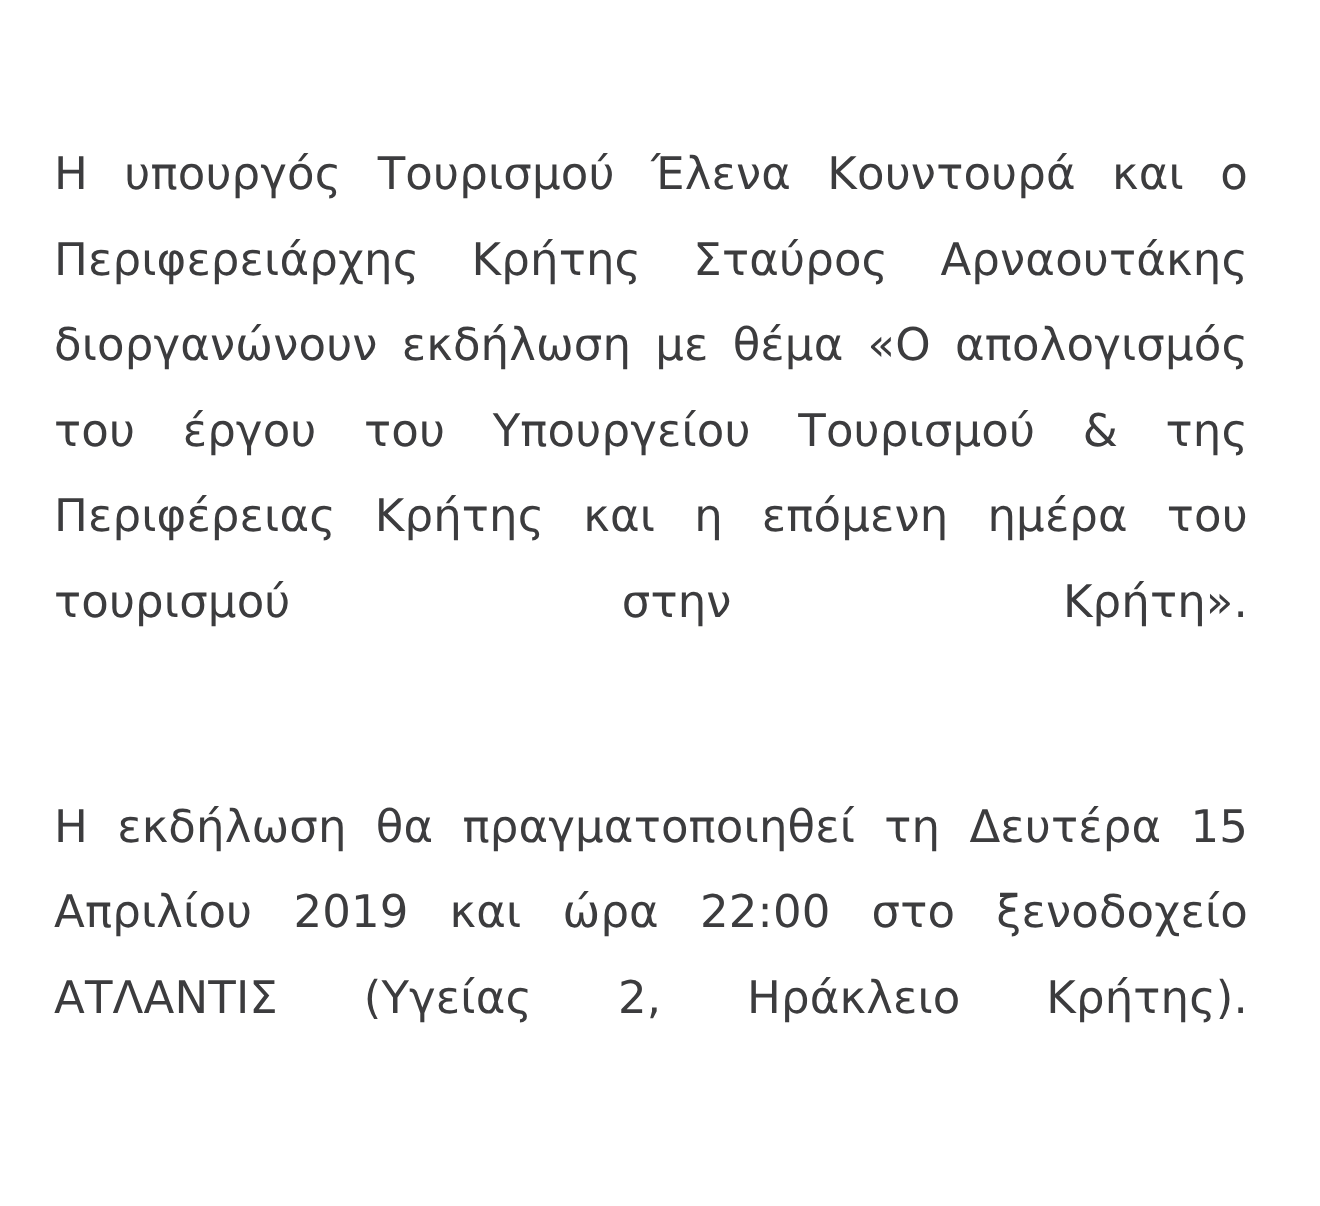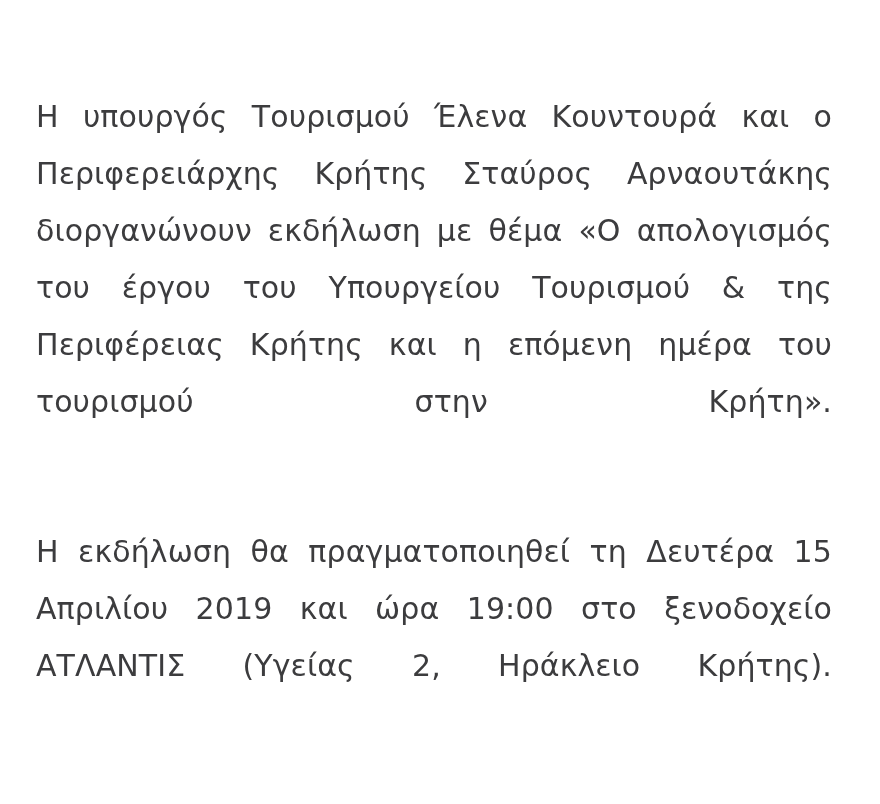--- a/index.html
+++ b/index.html
@@ -42,15 +42,15 @@
     display: inline-block;
     width: 100%;
   }
 </style>
 </head>
 <body>
 
 <div class="page">
   <div class="article">
     <p class="para">Η υπουργός Τουρισμού Έλενα Κουντουρά και ο Περιφερειάρχης Κρήτης Σταύρος Αρναουτάκης διοργανώνουν εκδήλωση με θέμα «Ο απολογισμός του έργου του Υπουργείου Τουρισμού &amp; της Περιφέρειας Κρήτης και η επόμενη ημέρα του τουρισμού στην Κρήτη».</p>
-    <p class="para">Η εκδήλωση θα πραγματοποιηθεί τη Δευτέρα 15 Απριλίου 2019 και ώρα 19:00 στο ξενοδοχείο ΑΤΛΑΝΤΙΣ (Υγείας 2, Ηράκλειο Κρήτης).</p>
+    <p class="para">Η εκδήλωση θα πραγματοποιηθεί τη Δευτέρα 15 Απριλίου 2019 και ώρα 22:00 στο ξενοδοχείο ΑΤΛΑΝΤΙΣ (Υγείας 2, Ηράκλειο Κρήτης).</p>
   </div>
 </div>
 
 </body></html>

